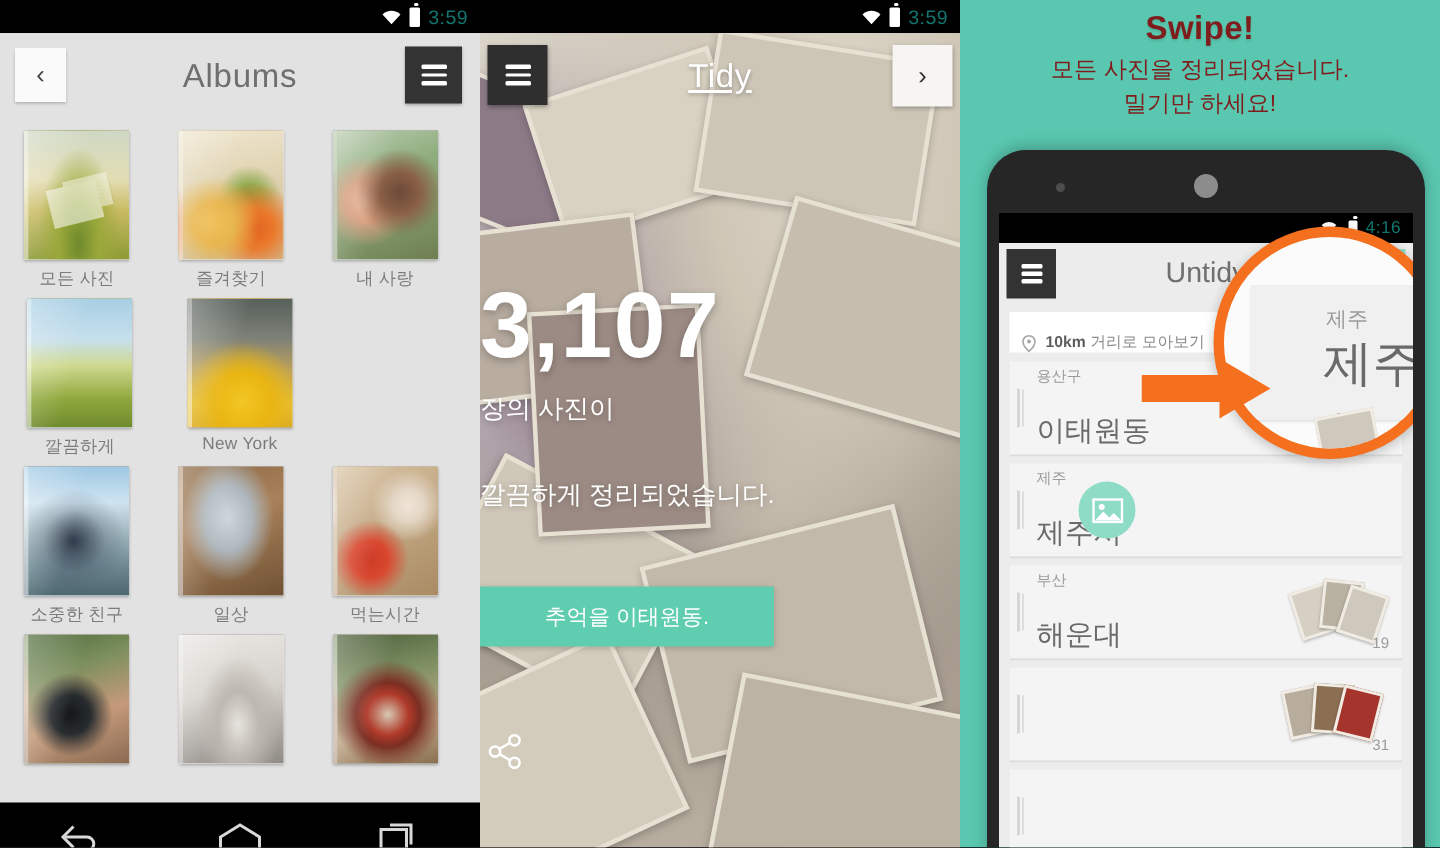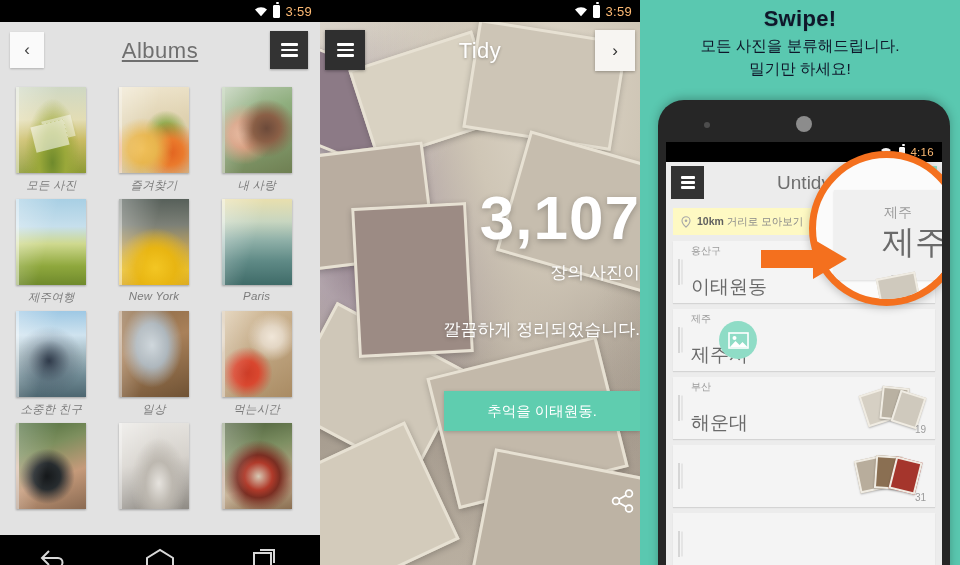--- a/index.html
+++ b/index.html
@@ -3,44 +3,44 @@
 <meta charset="utf-8">
 <style>
   * { margin:0; padding:0; box-sizing:border-box; }
   html,body { width:960px; height:565px; overflow:hidden; background:#000;
     font-family:"Liberation Sans","DejaVu Sans",sans-serif; }
   .stage { position:relative; width:960px; height:565px; display:flex; }
 
   
   .statusbar { height:22px; background:#000; display:flex; align-items:center;
     justify-content:flex-end; padding-right:8px; gap:5px; flex:0 0 auto; }
-  .statusbar .time { color:#fdba74; font-size:13px; letter-spacing:.3px; }
+  .statusbar .time { color:#0f766e; font-size:13px; letter-spacing:.3px; }
   .wifi { width:14px; height:11px; position:relative; }
   .wifi svg { display:block; }
   .batt { width:7px; height:13px; border:1.5px solid #fff; border-radius:1px;
     position:relative; background:#fff; }
   .batt:before { content:""; position:absolute; top:-3.5px; left:1.2px; width:3px;
     height:2px; background:#fff; border-radius:1px; }
 
   
   .panel1 { width:320px; height:565px; background:#e2e2e2; position:relative;
     display:flex; flex-direction:column; }
   .p1head { height:57px; position:relative; display:flex; align-items:center;
     justify-content:center; flex:0 0 auto; }
-  .p1title { font-size:22px; color:#6f6f6f; font-weight:400; letter-spacing:.5px;text-decoration:underline; }
+  .p1title { font-size:22px; color:#6f6f6f; font-weight:400; letter-spacing:.5px; }
   .backbtn { position:absolute; left:10px; top:10px; width:34px; height:36px;
     background:#fafafa; display:flex; align-items:center; justify-content:center;
     box-shadow:0 1px 2px rgba(0,0,0,.22); color:#444; font-size:17px; }
   .menubtn { position:absolute; right:12px; top:9px; width:38px; height:38px;
     background:#333; display:flex; align-items:center; justify-content:center;
     box-shadow:0 1px 2px rgba(0,0,0,.3); }
   .hamb { width:17px; display:flex; flex-direction:column; gap:3px; }
   .hamb i { display:block; height:2.4px; background:#fff; border-radius:1px; }
 
-  .grid { flex:1 1 auto; padding:8px 12px 0 0;font-style:italic; }
+  .grid { flex:1 1 auto; padding:8px 12px 0 0; }
   .grow { display:flex; height:112px; }
   .gcell { width:106.6px; display:flex; flex-direction:column; align-items:center; }
   .thumb { width:70px; height:86px; background:#ccc; box-shadow:0 1px 2px rgba(0,0,0,.3);
     position:relative; overflow:hidden; border-left:3px solid rgba(255,255,255,.55); }
   .thumb .sheen { position:absolute; inset:0;
     background:linear-gradient(105deg,rgba(255,255,255,.30) 0%,rgba(255,255,255,0) 45%); }
   .glabel { font-size:11.5px; color:#7b7b7b; margin-top:5px; letter-spacing:.2px;
     white-space:nowrap; }
 
   
@@ -99,44 +99,44 @@
       radial-gradient(ellipse at 74% 14%,#ddd6c8 0%,#cfc6b6 26%,transparent 56%),
       radial-gradient(ellipse at 16% 40%,#7e6a78 0%,#a99aa2 18%,transparent 42%),
       radial-gradient(ellipse at 62% 58%,#b8ada0 0%,#a1968b 22%,transparent 50%),
       linear-gradient(160deg,#ccc3b4 0%,#b5aa9c 35%,#a69c8f 62%,#bfb5a6 100%); }
   .p2shards { position:absolute; inset:0; pointer-events:none; }
   .shard { position:absolute; background:#ddd6c6; box-shadow:0 2px 6px rgba(0,0,0,.22);
     border:3px solid #e7e1d3; }
   .p2head { height:57px; position:relative; display:flex; align-items:center;
     justify-content:center; flex:0 0 auto; z-index:3; }
   .p2title { font-size:22px; color:#fff; font-weight:400; letter-spacing:.4px;
-    text-shadow:0 1px 3px rgba(0,0,0,.28); }
+    text-shadow:0 1px 3px rgba(0,0,0,.28);text-decoration:underline; }
   .menubtn2 { position:absolute; left:5px; top:8px; width:40px; height:40px;
     background:#2f2f2f; display:flex; align-items:center; justify-content:center;
     box-shadow:0 1px 3px rgba(0,0,0,.35); }
   .fwdbtn { position:absolute; right:5px; top:8px; width:40px; height:41px;
     background:#f7f5f2; display:flex; align-items:center; justify-content:center;
     box-shadow:0 1px 3px rgba(0,0,0,.3); color:#333; font-size:17px; }
 
   .p2body { flex:1 1 auto; position:relative; z-index:3; display:flex;
-    flex-direction:column; align-items:flex-end; }
+    flex-direction:column; align-items:flex-start; }
   .bignum { margin-top:108px; font-size:62px; line-height:1; color:#fff;
     font-weight:700; letter-spacing:1px; text-shadow:0 2px 6px rgba(0,0,0,.25); }
   .sub1 { margin-top:12px; font-size:17px; color:#fff; text-shadow:0 1px 4px rgba(0,0,0,.28); }
   .sub2 { margin-top:34px; font-size:17px; color:#fff; text-shadow:0 1px 4px rgba(0,0,0,.28); }
   .cta { margin-top:50px; width:196px; height:40px; background:#5fcdaf;
     display:flex; align-items:center; justify-content:center; color:#fff;
     font-size:14.5px; box-shadow:0 1px 4px rgba(0,0,0,.2); }
   .sharebtn { margin-top:53px; width:34px; height:34px; display:flex;
     align-items:center; justify-content:center; }
 
   
   .panel3 { width:320px; height:565px; background:#5ac8b0; position:relative;
     overflow:hidden; }
-  .promo { padding-top:6px; text-align:center; color:#0f172a; }
+  .promo { padding-top:6px; text-align:center; color:#7f1d1d; }
   .promo .h1 { font-size:22px; font-weight:700; letter-spacing:.3px;
     text-shadow:0 1px 2px rgba(0,0,0,.12); }
   .promo .l2 { font-size:15.5px; margin-top:4px; }
   .promo .l3 { font-size:15.5px; margin-top:2px; }
 
   .phone { position:absolute; left:18px; top:100px; width:292px; height:480px;
     background:#262626; border-radius:26px 26px 0 0;
     box-shadow:0 -2px 10px rgba(0,0,0,.25); }
   .sensor { position:absolute; left:46px; top:22px; width:6px; height:6px;
     border-radius:50%; background:#4d4d4d; }
@@ -149,22 +149,22 @@
 
   .p3head { height:42px; position:relative; display:flex; align-items:center;
     justify-content:center; background:#ececec; flex:0 0 auto; }
   .p3title { font-size:19px; color:#6f6f6f; }
   .menubtn3 { position:absolute; left:5px; top:4px; width:33px; height:33px;
     background:#333; display:flex; align-items:center; justify-content:center; }
   .fwdbtn3 { position:absolute; right:5px; top:4px; width:33px; height:33px;
     background:#8fdcc6; display:flex; align-items:center; justify-content:center;
     color:#fff; font-size:14px; }
 
-  .filter { margin:4px 7px 0 7px; height:27px; background:#fef9c3; display:flex;
-    align-items:center; padding:0 8px; gap:6px; flex:0 0 auto; }
+  .filter { margin:4px 7px 0 7px; height:27px; background:#ffffff; display:flex;
+    align-items:flex-end; padding:0 8px; gap:6px; flex:0 0 auto; }
   .filter .ftxt { font-size:10.5px; color:#8a8a8a; }
   .filter .ftxt b { color:#5f5f5f; font-weight:700; }
   .caret { margin-left:auto; width:0; height:0; border-left:4.5px solid transparent;
     border-right:4.5px solid transparent; border-top:5px solid #b0b0b0; }
 
   .list { flex:1 1 auto; padding:6px 7px 0 7px; display:flex; flex-direction:column;
     gap:6px; overflow:hidden; }
   .lrow { height:62px; background:#f4f4f4; position:relative; display:flex;
     align-items:center; box-shadow:0 1px 1px rgba(0,0,0,.1); flex:0 0 auto; }
   .lrow:before { content:""; position:absolute; left:5px; top:18px; width:2px;
@@ -241,33 +241,27 @@
               <span class="sheen"></span>
             </div>
           <div class="glabel">내 사랑</div>
         </div>
       </div>
       <div class="grow">
         <div class="gcell">
           <div class="thumb t-jeju">
               <span class="sheen"></span>
             </div>
-          <div class="glabel">제주여행</div>
+          <div class="glabel">깔끔하게</div>
         </div>
         <div class="gcell">
           <div class="thumb t-ny">
               <span class="sheen"></span>
             </div>
           <div class="glabel">New York</div>
-        </div>
-        <div class="gcell">
-          <div class="thumb t-paris">
-              <span class="sheen"></span>
-            </div>
-          <div class="glabel">Paris</div>
         </div>
       </div>
       <div class="grow">
         <div class="gcell">
           <div class="thumb t-friend">
               <span class="sheen"></span>
             </div>
           <div class="glabel">소중한 친구</div>
         </div>
         <div class="gcell">
@@ -376,21 +370,21 @@
           <circle cx="19" cy="20.5" r="3.4" fill="none" stroke="#fff" stroke-width="1.7"></circle>
           <path d="M9 11.3 16 7.2M9 14.7 16 18.8" stroke="#fff" stroke-width="1.7" fill="none"></path>
         </svg>
       </div>
     </div>
   </div>
 
   <div class="panel3">
     <div class="promo">
       <div class="h1">Swipe!</div>
-      <div class="l2">모든 사진을 분류해드립니다.</div>
+      <div class="l2">모든 사진을 정리되었습니다.</div>
       <div class="l3">밀기만 하세요!</div>
     </div>
 
     <div class="phone">
       <div class="sensor"></div>
       <div class="speaker"></div>
 
       <div class="screen">
         <div class="statusbar">
           <span class="wifi">

